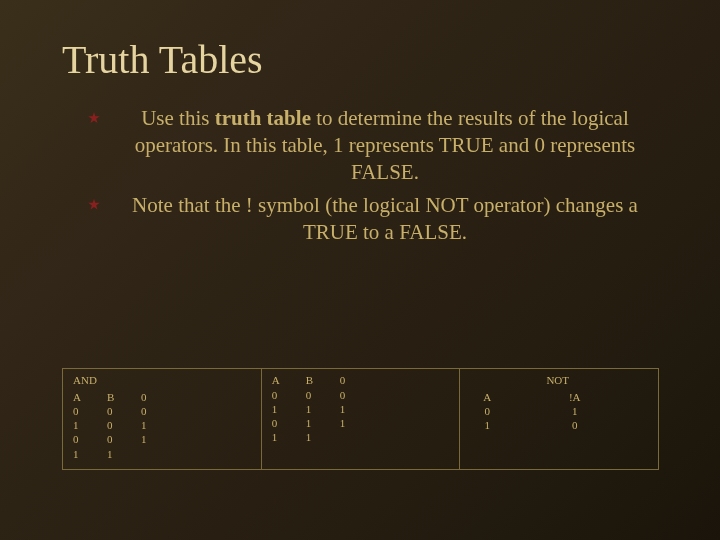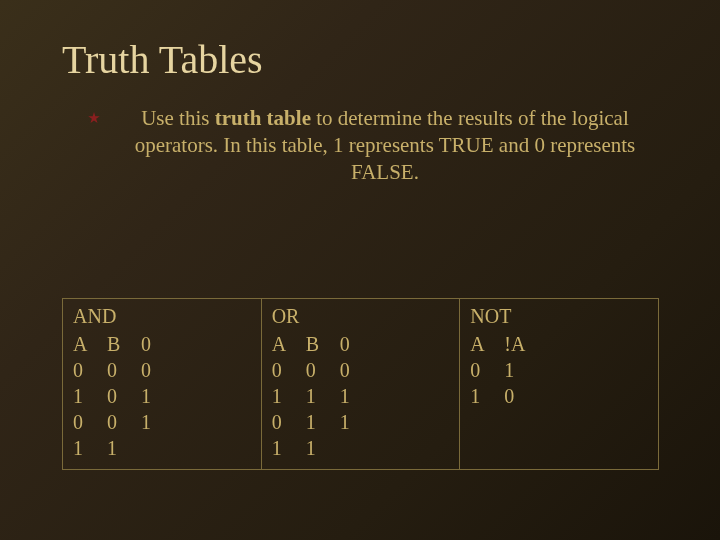--- a/index.html
+++ b/index.html
@@ -57,25 +57,26 @@
     bottom: 70px;
     width: 595px;
     display: flex;
     border: 1px solid #7a6a3a;
   }
   .tt {
     flex: 1 1 0;
     border-right: 1px solid #7a6a3a;
     padding: 4px 13px 8px 10px;
     color: #c8b06a;
-    font-size: 20px;
+    font-size: 11px;
     line-height: 1.3;
   }
   .tt:last-child {
     border-right: none;
+    text-align: center;
   }
   .tt-title {
     margin-bottom: 2px;
   }
   .tt-grid {
     display: grid;
     row-gap: 0;
   }
   .g3 { grid-template-columns: 34px 34px auto; }
   .g2 { grid-template-columns: 34px auto; }
@@ -84,20 +85,23 @@
 </head>
 <body>
 
 <div class="slide">
 
   <h1 class="title">Truth Tables</h1>
 
   <div class="body">
     <div class="bullet">
       <span>Use this </span><span class="bold">truth table</span><span> to determine the results of the logical operators. In this table, 1 represents TRUE and 0 represents FALSE.</span>
+    </div>
+    <div class="bullet">
+      <span>Note that the ! symbol (the logical NOT operator) changes a TRUE to a FALSE.</span>
     </div>
   </div>
 
   <div class="tables-row">
 
     <div class="tt">
       <div class="tt-title">AND</div>
       <div class="tt-grid g3">
         <div class="cell">A</div>
         <div class="cell">B</div>
@@ -110,21 +114,20 @@
         <div class="cell">1</div>
         <div class="cell">0</div>
         <div class="cell">0</div>
         <div class="cell">1</div>
         <div class="cell">1</div>
         <div class="cell">1</div>
       </div>
     </div>
 
     <div class="tt">
-      <div class="tt-title">OR</div>
       <div class="tt-grid g3">
         <div class="cell">A</div>
         <div class="cell">B</div>
         <div class="cell">0</div>
         <div class="cell">0</div>
         <div class="cell">0</div>
         <div class="cell">0</div>
         <div class="cell">1</div>
         <div class="cell">1</div>
         <div class="cell">1</div>

